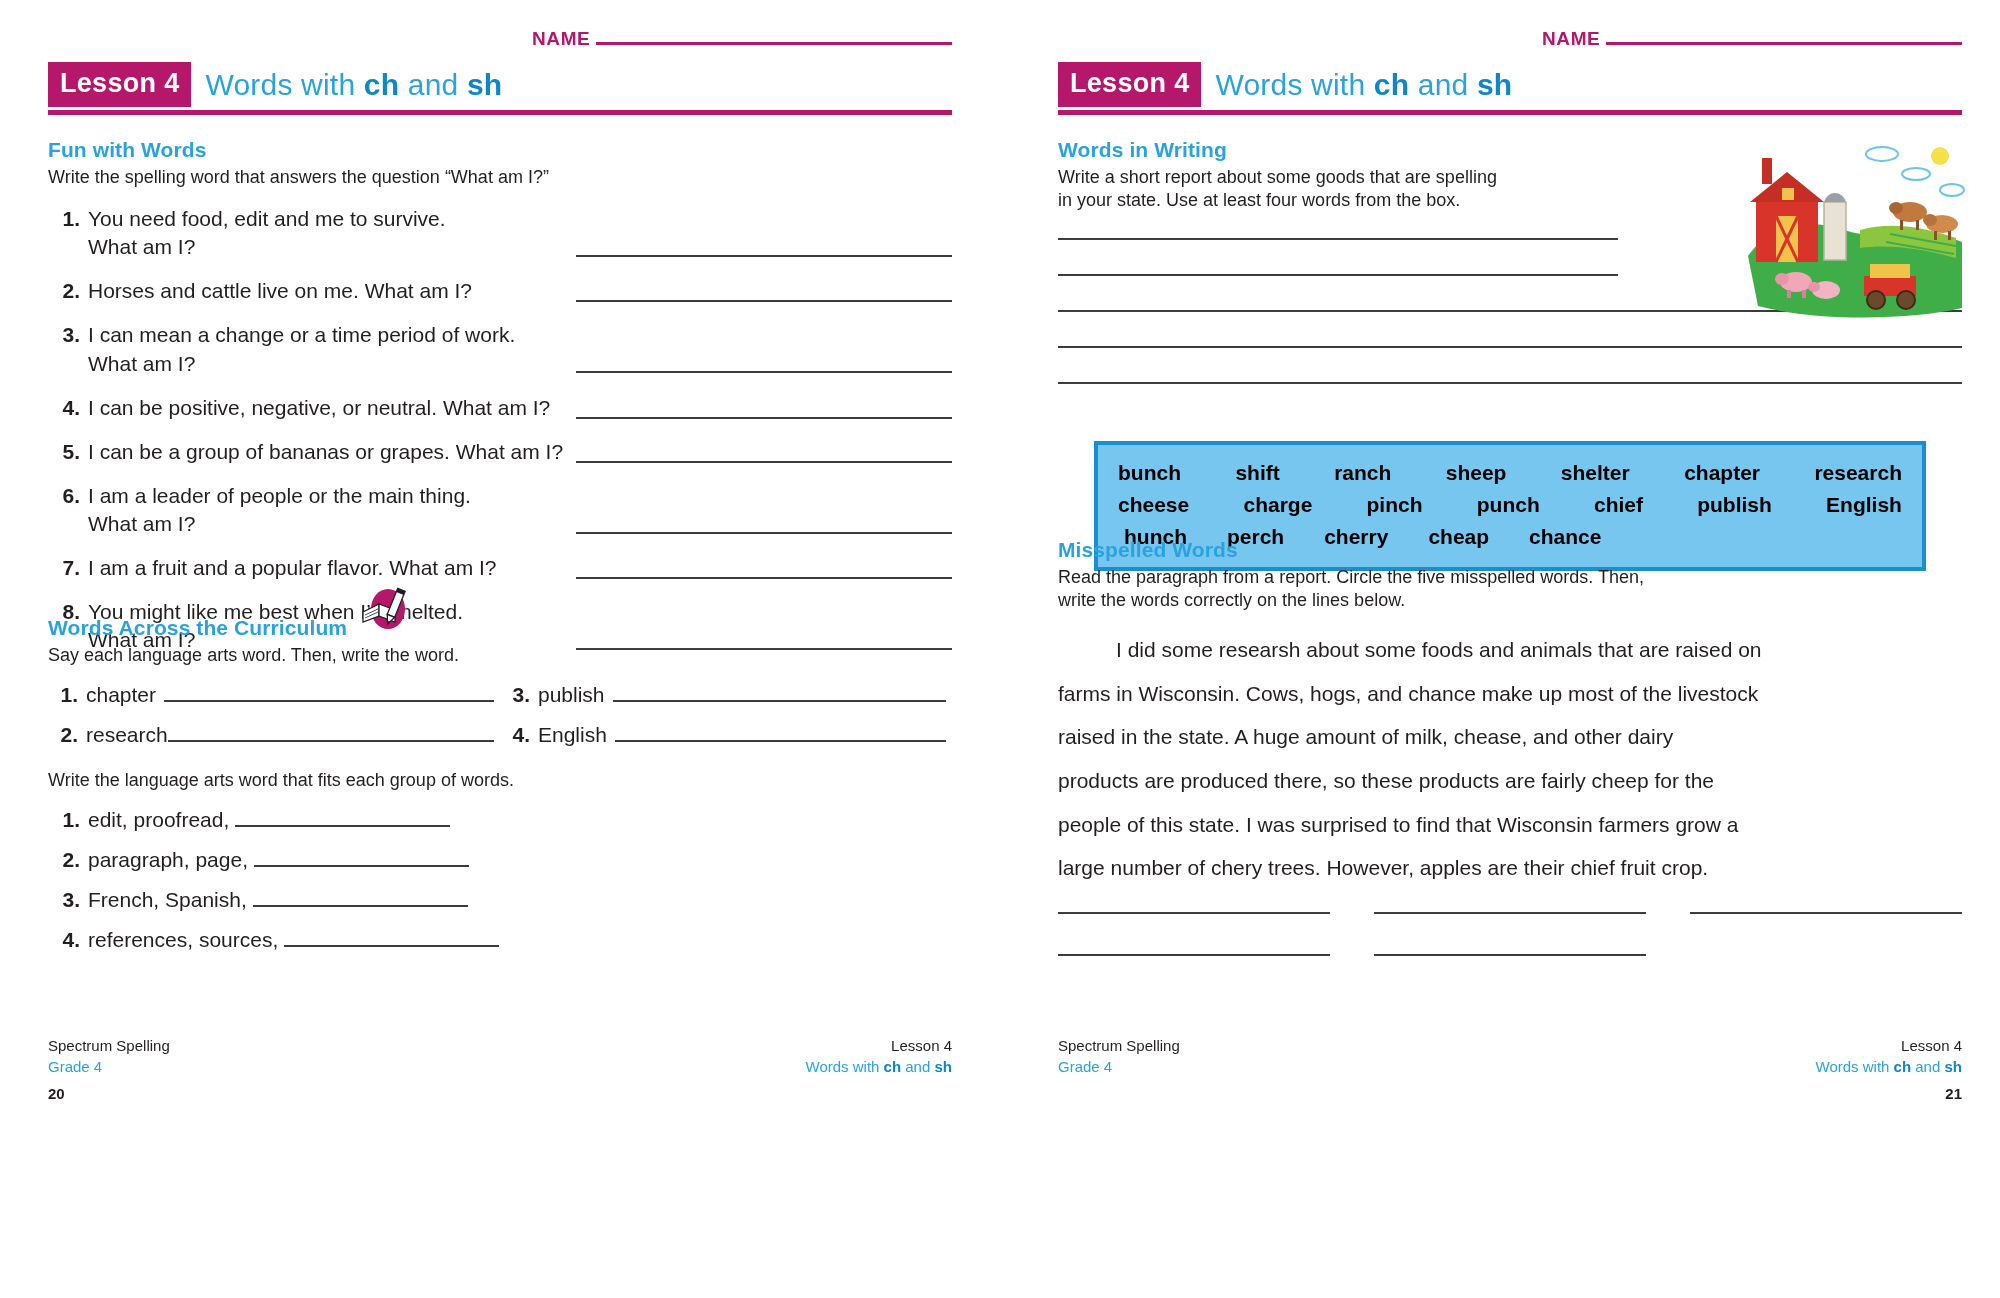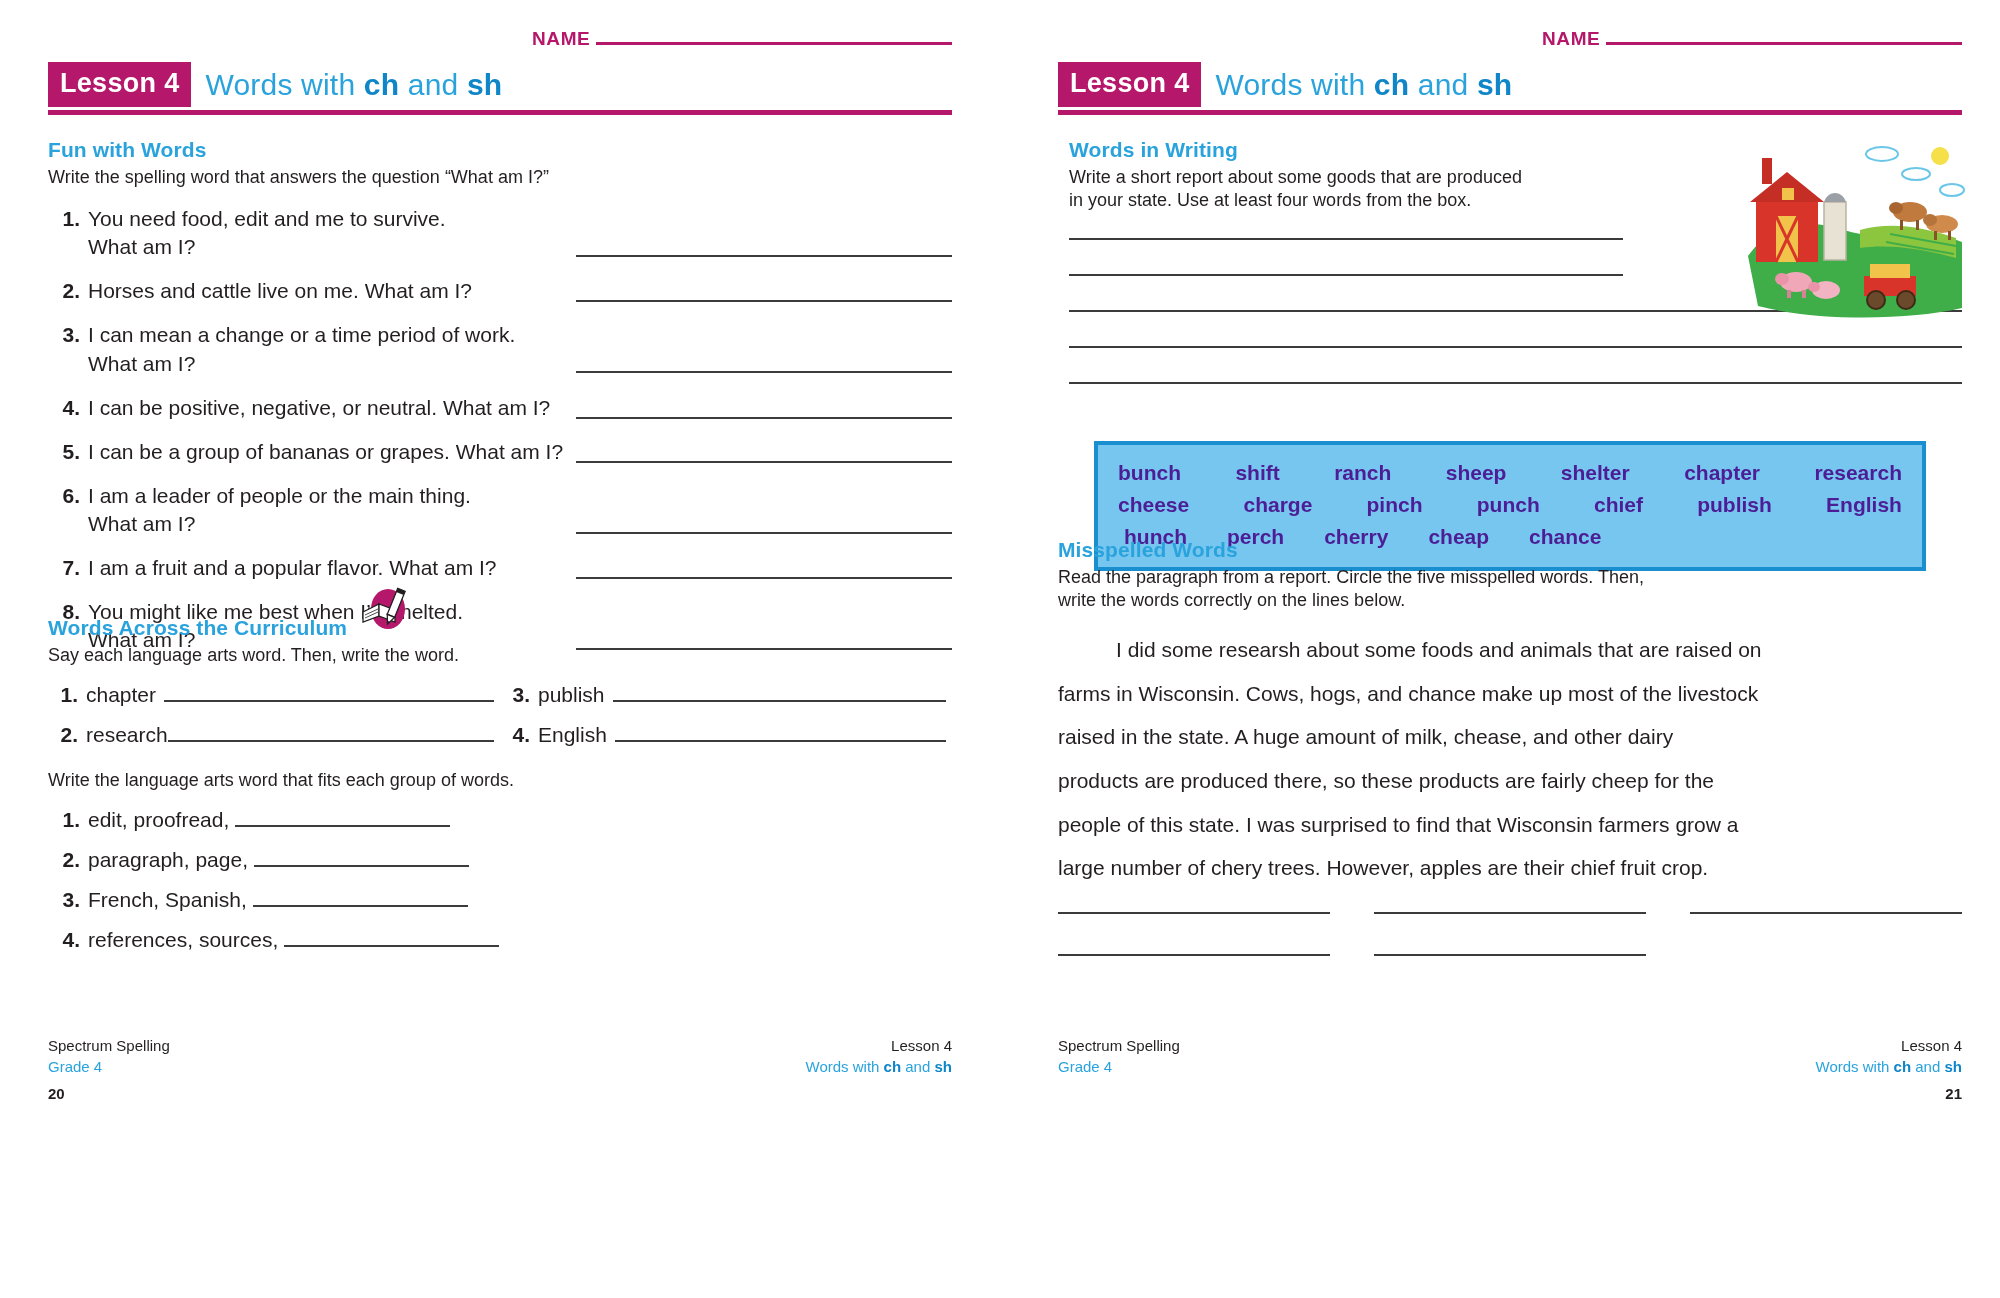--- a/index.html
+++ b/index.html
@@ -219,21 +219,21 @@
     border: 4px solid #1a8fd0;
     margin: 18px 36px 0 36px;
     padding: 12px 14px 14px 14px;
     box-sizing: border-box;
   }
   .wordbox-row {
     display: flex;
     justify-content: space-between;
     font-size: 21px;
     font-weight: bold;
-    color: #4c1d95;
+    color: #000000;
     padding: 4px 6px;
   }
   .wordbox-row span { white-space: nowrap; }
   .wordbox-row.r3 { justify-content: flex-start; gap: 40px; padding-left: 12px; }
 
   .para {
     font-size: 21px;
     line-height: 2.08;
     margin-top: 16px;
   }
@@ -435,24 +435,24 @@
         <span class="name-label">NAME</span>
         <span class="name-rule"></span>
       </div>
 
       <div class="lesson-head">
         <span class="lesson-badge">Lesson 4</span>
         <span class="lesson-title"><span>Words with </span><b>ch</b><span> and </span><b>sh</b></span>
       </div>
       <div class="head-rule"></div>
 
-      <div style="position:absolute; top:138px; left:11px; right:0;" class="writing-wrap">
+      <div style="position:absolute; top:138px; left:0; right:0;" class="writing-wrap">
         <div class="sec-head">Words in Writing</div>
         <div class="instr" style="max-width:640px;">
-          <span>Write a short report about some goods that are produced</span><br>
+          <span>Write a short report about some goods that are spelling</span><br>
           <span>in your state. Use at least four words from the box.</span>
         </div>
 
         <div class="farm-art">
           <svg viewBox="0 0 228 190" width="228" height="190">
 
             <circle cx="200" cy="18" r="9" fill="#f5e04a"></circle>
             <g fill="#ffffff" stroke="#6bc6e8" stroke-width="2">
               <ellipse cx="142" cy="16" rx="16" ry="7"></ellipse>
               <ellipse cx="176" cy="36" rx="14" ry="6"></ellipse>

